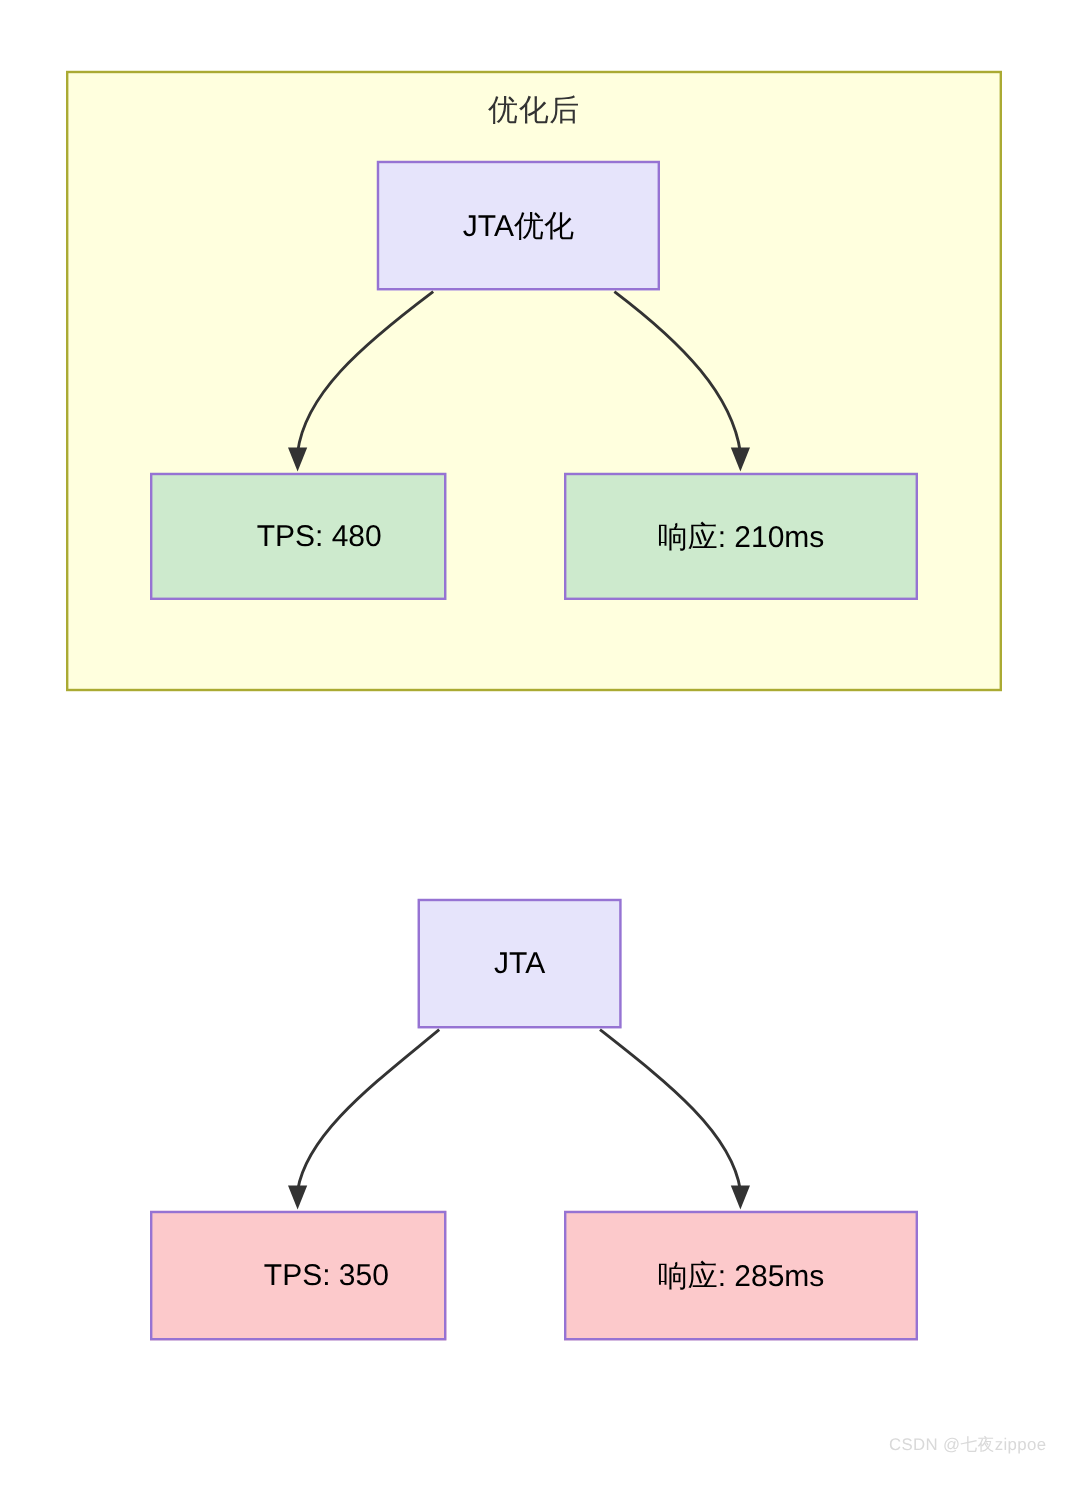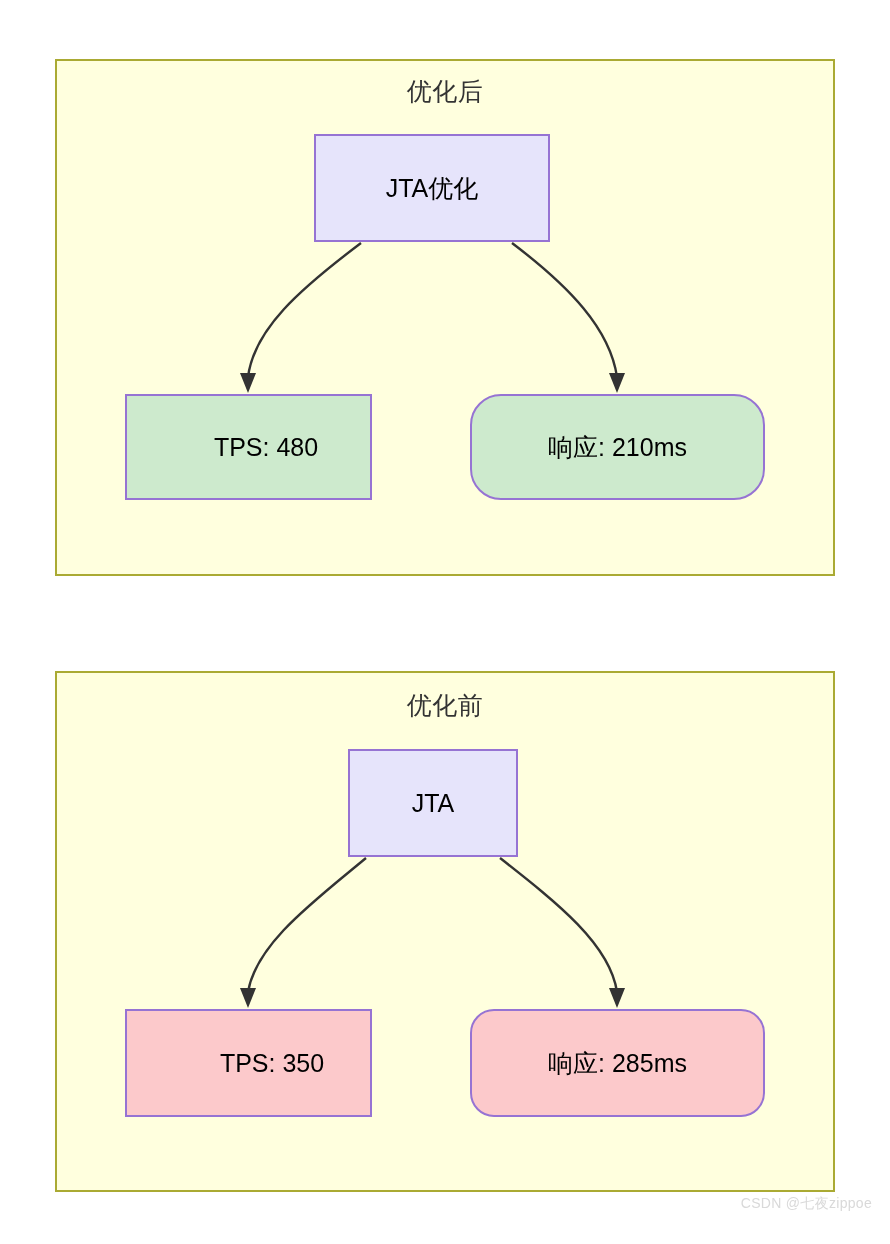--- a/index.html
+++ b/index.html
@@ -62,26 +62,26 @@
     color: #000000;
     white-space: nowrap;
   }
   .node-root { background: #e6e4fb; }
   .node-good { background: #cdeacd; }
   .node-bad  { background: #fcc9cb; }
 
   
   #node-jta-optimized { left: 314px; top: 130px; width: 236px; height: 108px; }
   #node-tps-480       { left: 125px; top: 390px; width: 247px; height: 106px; padding-left: 35px; }
-  #node-resp-210      { left: 470px; top: 390px; width: 295px; height: 106px; border-radius: 31px; }
+  #node-resp-210      { left: 470px; top: 390px; width: 295px; height: 106px; }
 
   
   #node-jta           { left: 348px; top: 745px; width: 170px; height: 108px; }
   #node-tps-350       { left: 125px; top: 1005px; width: 247px; height: 108px; padding-left: 47px; }
-  #node-resp-285      { left: 470px; top: 1005px; width: 295px; height: 108px; border-radius: 24px; }
+  #node-resp-285      { left: 470px; top: 1005px; width: 295px; height: 108px; }
 
   #edges {
     position: absolute;
     left: 0; top: 0;
     width: 890px;
     height: 1244px;
     pointer-events: none;
   }
   .edge-path {
     fill: none;
@@ -114,23 +114,20 @@
   </div>
 
   <div class="node node-good" id="node-tps-480">
     <span>TPS: 480</span>
   </div>
 
   <div class="node node-good" id="node-resp-210">
     <span>响应: 210ms</span>
   </div>
 
-  <div class="group-box" id="group-before">
-    <div class="group-title">优化前</div>
-  </div>
 
   <div class="node node-root" id="node-jta">
     <span>JTA</span>
   </div>
 
   <div class="node node-bad" id="node-tps-350">
     <span>TPS: 350</span>
   </div>
 
   <div class="node node-bad" id="node-resp-285">

